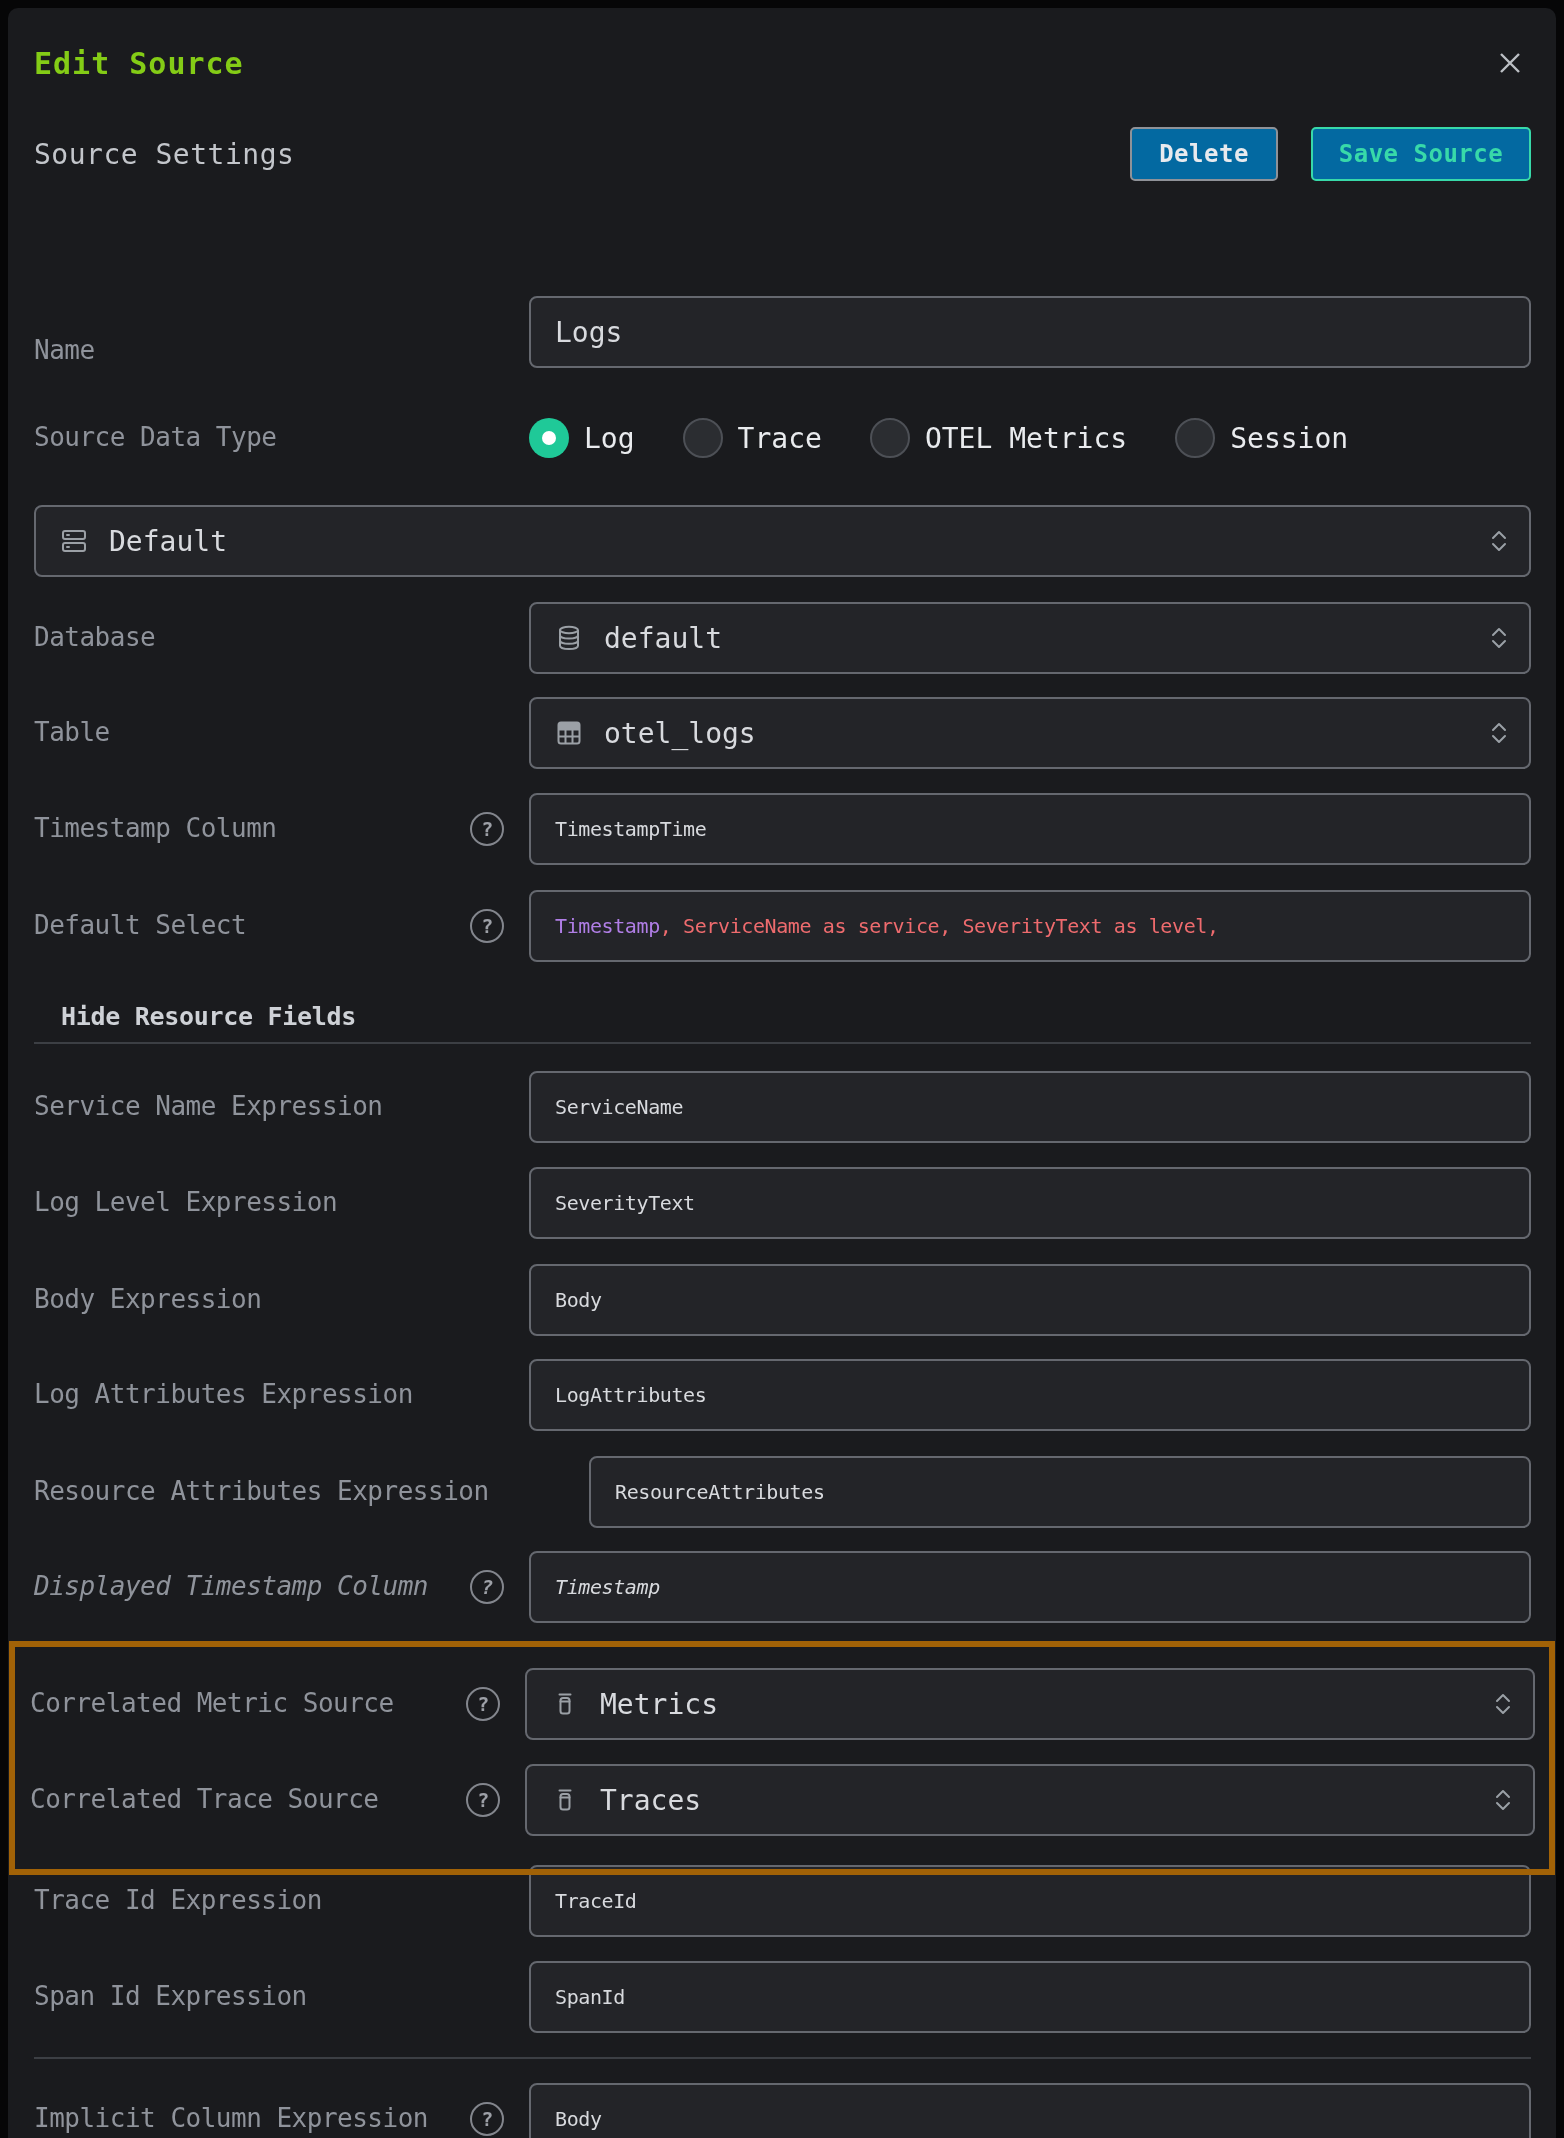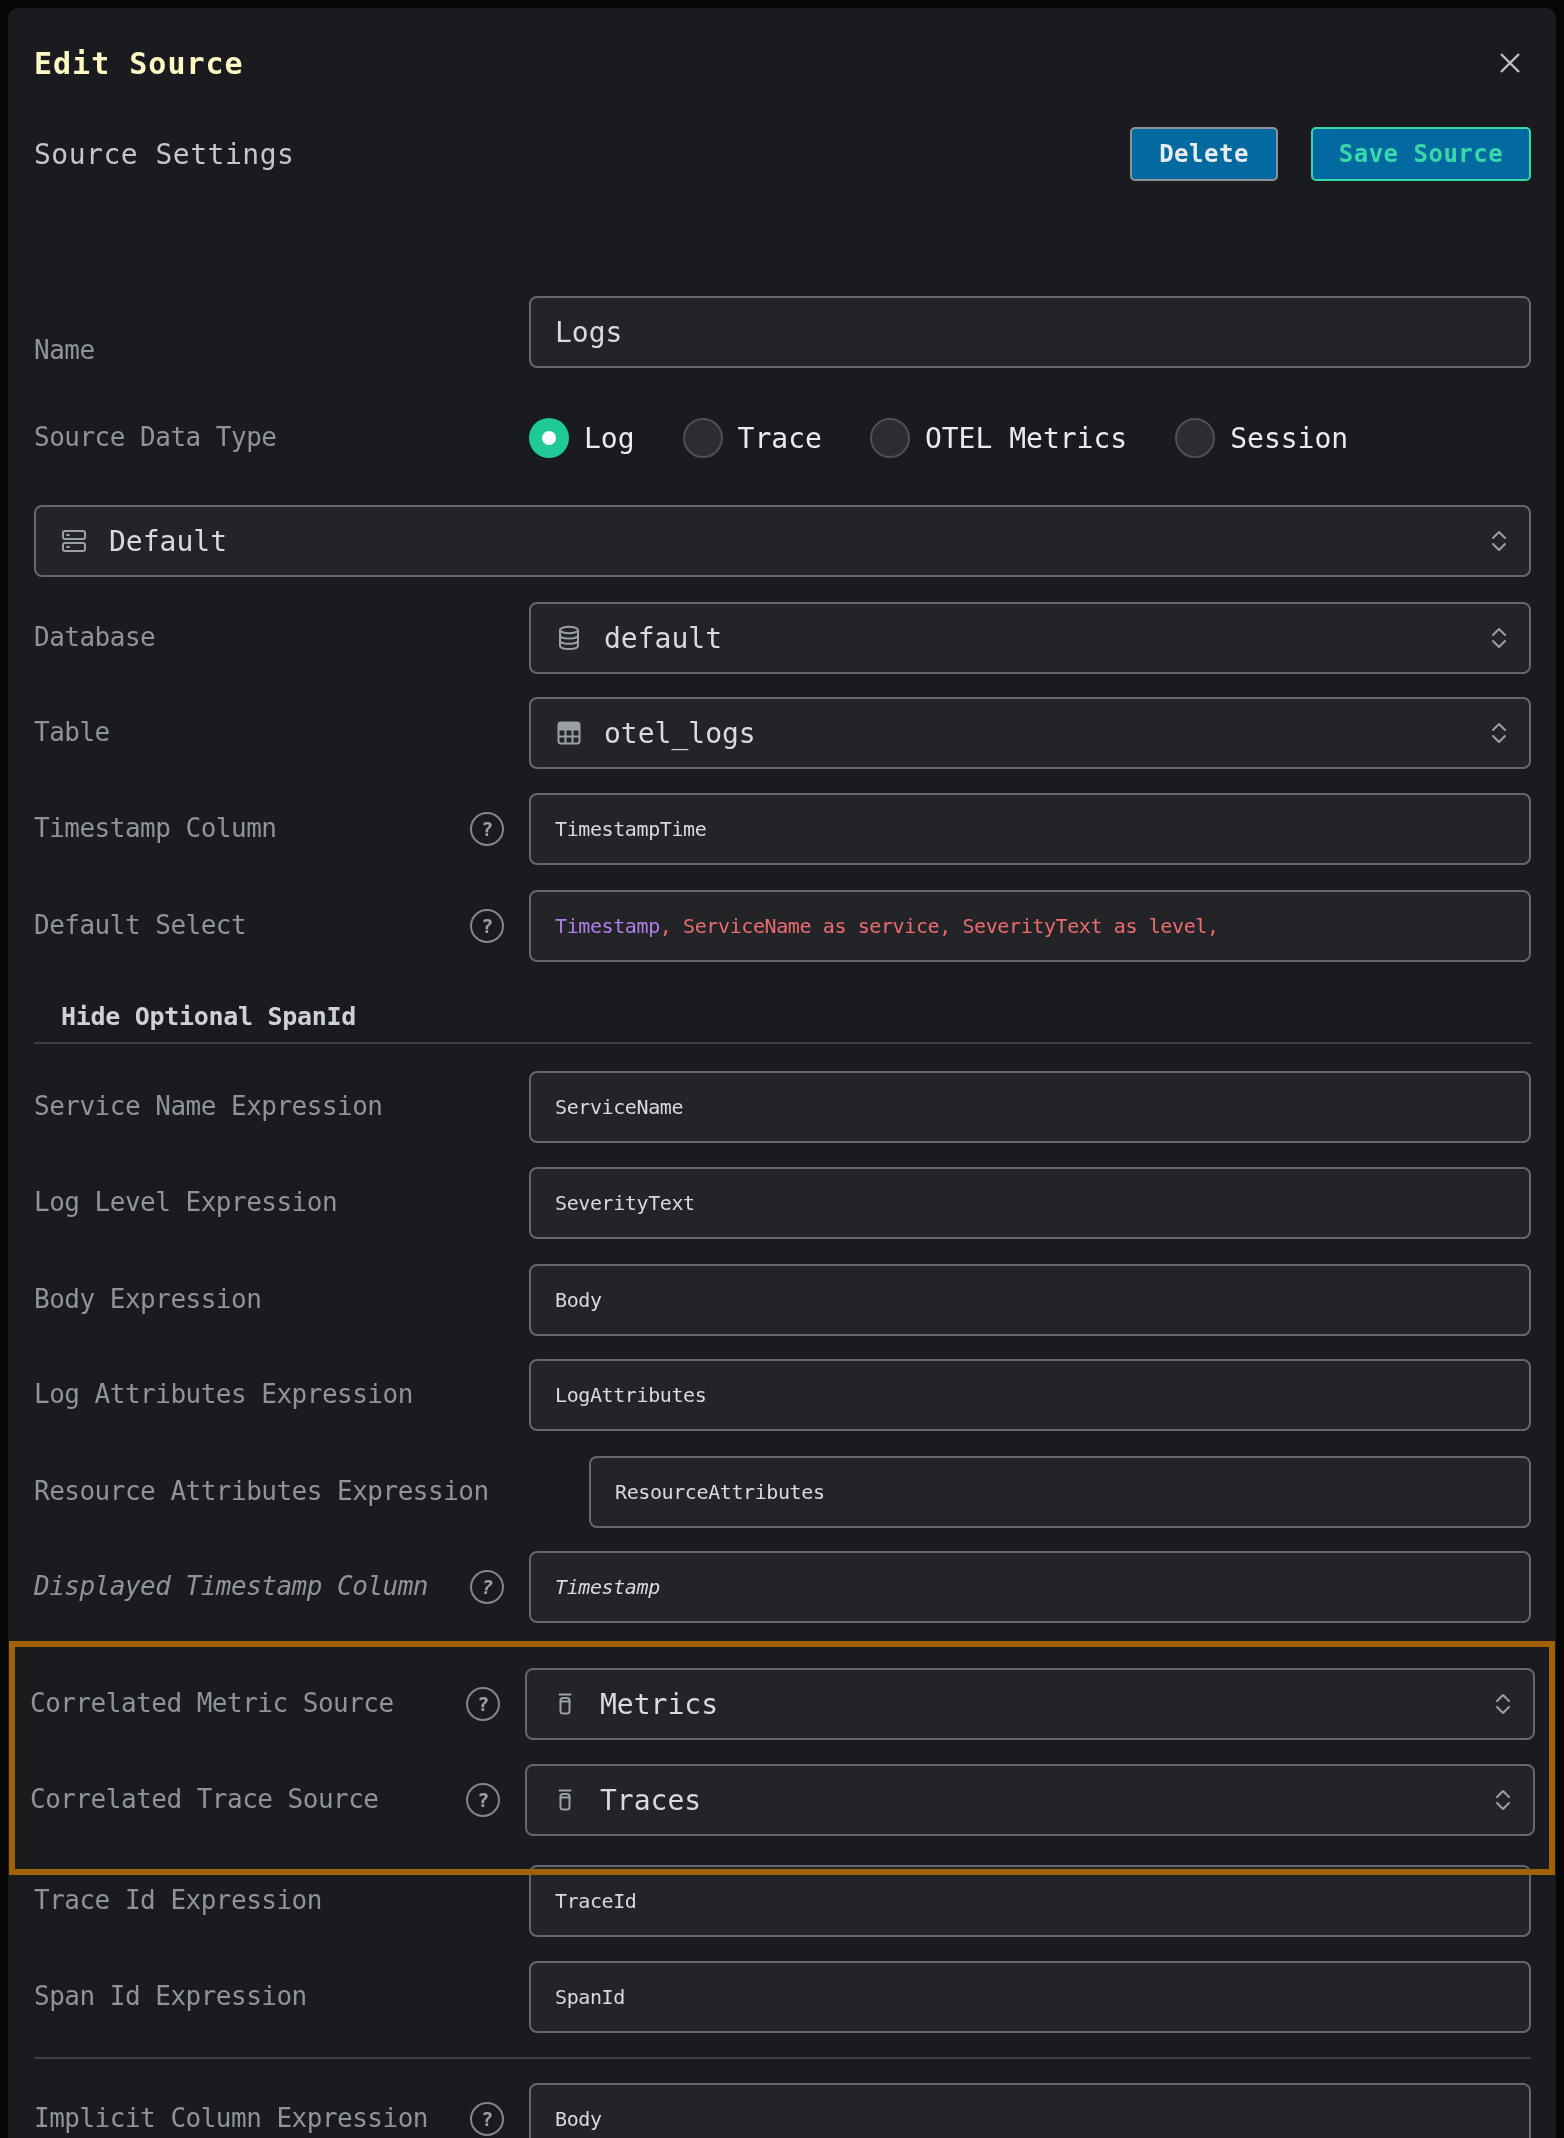--- a/index.html
+++ b/index.html
@@ -2,21 +2,21 @@
 <html><head>
 <meta charset="utf-8">
 <style>
   html,body{margin:0;padding:0;background:#060607;width:1564px;height:2138px;overflow:hidden;
     font-family:"DejaVu Sans Mono","Liberation Mono",monospace;}
   .modal{position:absolute;left:8px;top:8px;width:1548px;height:2130px;background:#1a1b1e;
     border-radius:10px 10px 0 0;}
   .content{position:relative;height:100%;box-sizing:border-box;padding:0 25px 0 26px;}
 
   .title-row{margin-top:32px;height:46px;display:flex;align-items:center;justify-content:space-between;}
-  .title{font-size:30px;font-weight:bold;color:#fef9c3;letter-spacing:1px;}
+  .title{font-size:30px;font-weight:bold;color:#84cc16;letter-spacing:1px;}
   .close{width:34px;height:34px;display:flex;align-items:center;justify-content:center;cursor:pointer;margin-right:4px;}
 
   .toolbar{margin-top:41px;height:54px;display:flex;align-items:center;}
   .section-title{font-size:28px;color:#c3c6cb;letter-spacing:.5px;}
   .toolbar .spacer{flex:1;}
   .btn{height:54px;box-sizing:border-box;display:flex;align-items:center;justify-content:center;
     border-radius:5px;font-size:24px;font-weight:bold;letter-spacing:.5px;cursor:pointer;background:#0369a1;}
   .btn-delete{width:148px;border:2px solid #8f9298;color:#e8eaee;margin-right:33px;}
   .btn-save{width:220px;border:2px solid #38d9a9;color:#38d9a9;}
 
@@ -188,21 +188,21 @@
     <div class="row" style="margin-top:25px;">
       <div class="row-label">
         <span>Default Select</span>
         <span class="help">?</span>
       </div>
       <div class="control code">
         <span class="val"><span class="purple">Timestamp</span><span class="red">, ServiceName as service, SeverityText as level,</span></span>
       </div>
     </div>
 
-    <div class="opt-header">Hide Optional SpanId</div>
+    <div class="opt-header">Hide Resource Fields</div>
     <div class="divider"></div>
 
     <div class="row" style="margin-top:27px;">
       <div class="row-label">
           <span>Service Name Expression</span>
         </div>
       <div class="control code">
         <span class="val red">ServiceName</span>
       </div>
     </div>

